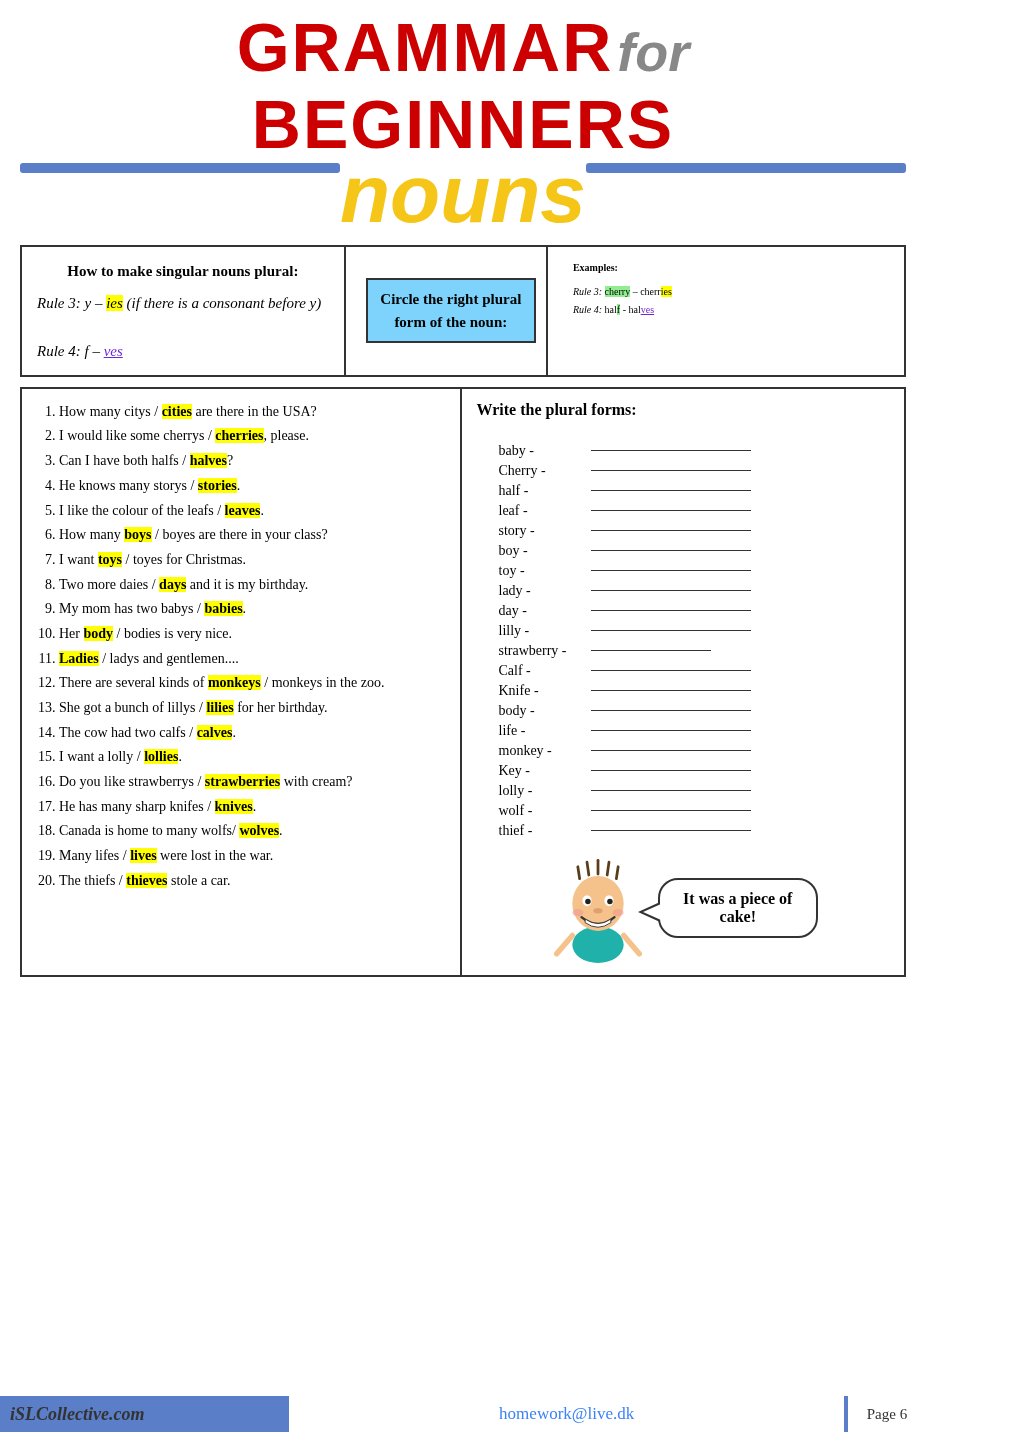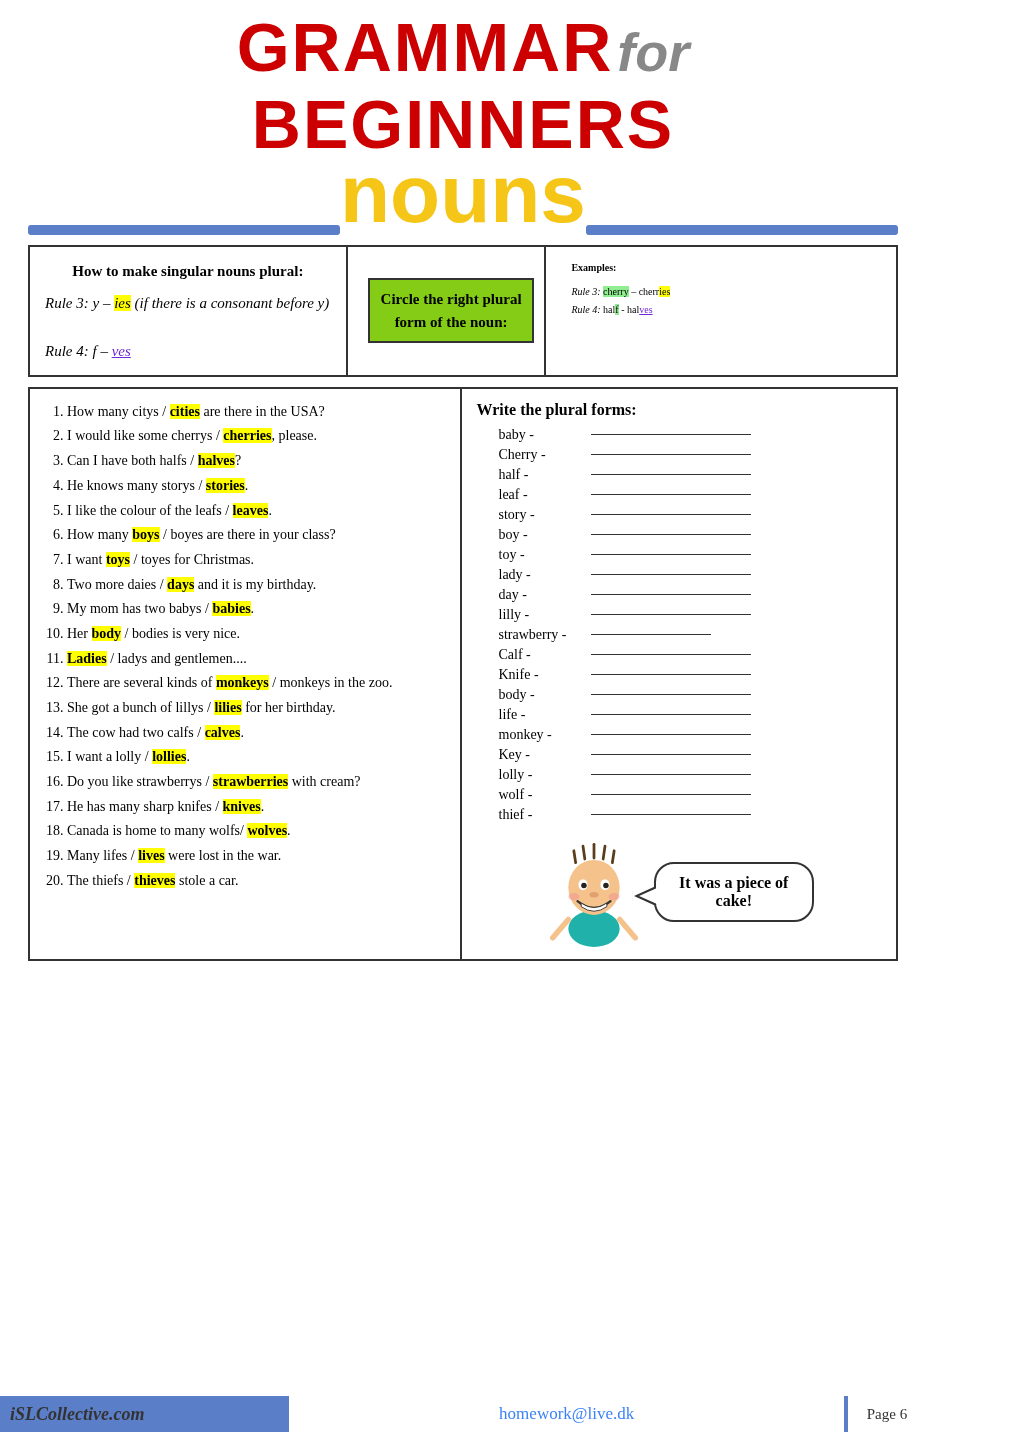--- a/index.html
+++ b/index.html
@@ -9,21 +9,21 @@
       width: 1018px;
       min-height: 1440px;
       position: relative;
       overflow-x: hidden;
     }
 
     .page-wrapper {
       width: 926px;
       min-height: 1440px;
       background: #fff;
-      padding: 10px 28px;
+      padding: 10px 20px;
       position: relative;
     }
 
     
     .header {
       text-align: center;
       margin-bottom: 0;
       position: relative;
     }
     .title-grammar {
@@ -60,21 +60,22 @@
       line-height: 1;
       display: block;
       margin-top: -10px;
       position: relative;
       z-index: 2;
     }
     
     .nouns-row {
       position: relative;
       display: flex;
-      align-items: flex-end;
+      align-items: flex-start;
+      font-style: italic;
     }
     .nouns-line-left {
       flex: 1;
       height: 10px;
       background: #5b7ec9;
       border-radius: 3px;
     }
     .nouns-line-right {
       flex: 1;
       height: 10px;
@@ -105,21 +106,21 @@
     }
     .circle-box {
       flex: 0.7;
       padding: 10px;
       display: flex;
       align-items: center;
       justify-content: center;
       border-right: 2px solid #333;
     }
     .circle-inner {
-      background: #84cc16;
+      background: #7dd3fc;
       border: 2px solid #333;
       padding: 8px 10px;
       font-size: 15px;
       font-weight: bold;
       line-height: 1.5;
       text-align: center;
     }
     .examples-box {
       flex: 1.3;
       padding: 12px 15px;
@@ -160,21 +161,21 @@
     .plural-box {
       flex: 1;
       border: 2px solid #333;
       padding: 12px 15px;
       font-size: 14px;
       border-left: 1px solid #333;
     }
     .plural-box .plural-title {
       font-size: 16px;
       font-weight: bold;
-      margin-bottom: 8px;
+      margin-bottom: 24px;
     }
     .plural-box ol {
       padding-left: 22px;
     }
     .plural-box ol li {
       margin-bottom: 4px;
       display: flex;
       align-items: center;
     }
     .plural-box .word-label {

